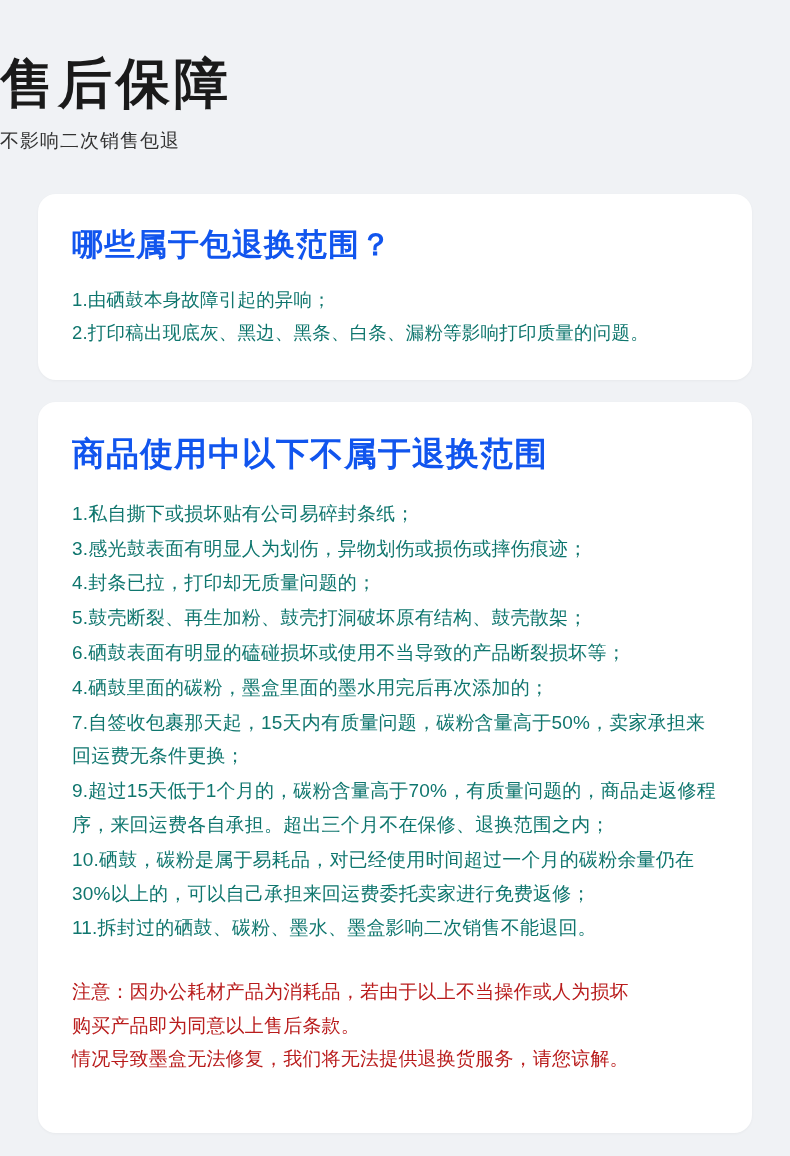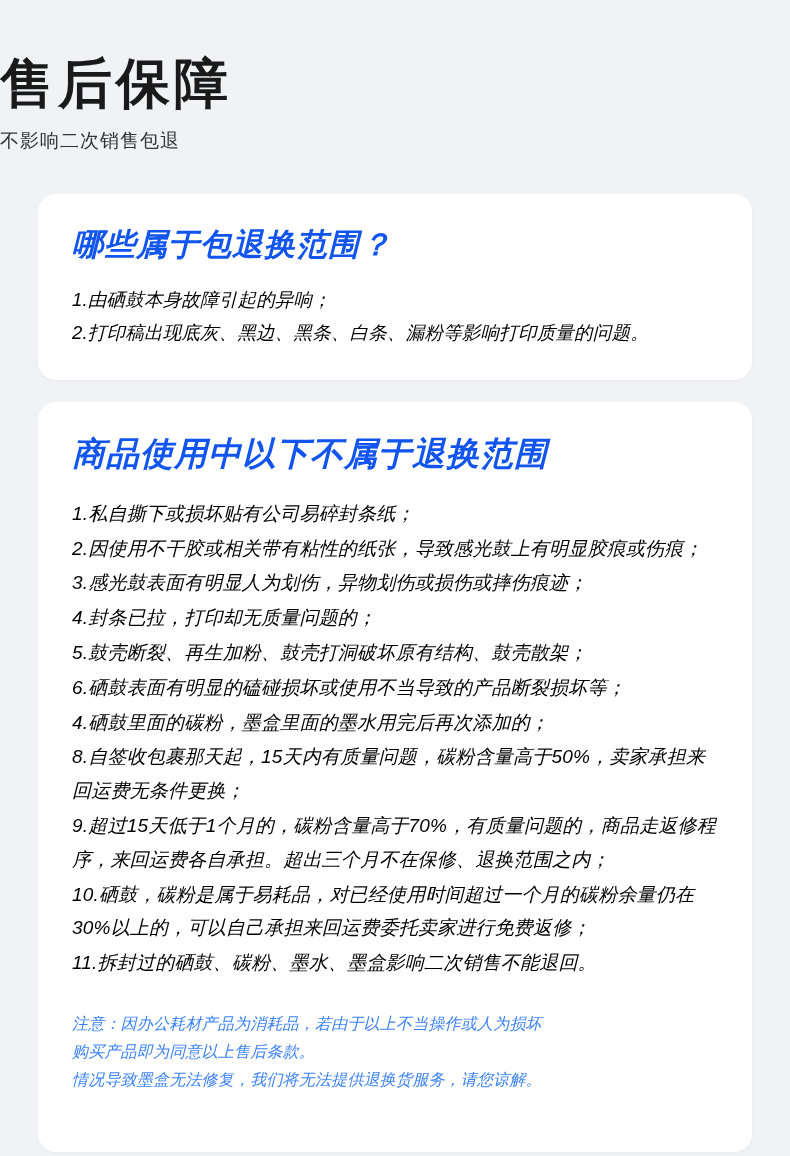--- a/index.html
+++ b/index.html
@@ -37,21 +37,20 @@
     letter-spacing: 1px;
     margin-top: 14px;
   }
   .card {
     background: #ffffff;
     border-radius: 18px;
     margin: 0 38px;
     box-sizing: border-box;
     padding: 26px 30px 30px 30px;
     box-shadow: 0 1px 3px rgba(0,0,0,0.04);
-    font-style: italic;
   }
   .card.first {
     margin-top: 40px;
   }
   .card.second {
     margin-top: 22px;
     padding-bottom: 58px;
   }
   .card-title {
     color: #1155ee;
@@ -64,35 +63,35 @@
     font-size: 33px;
     margin-bottom: 20px;
   }
   .item-list {
     margin: 0;
     padding: 0;
     list-style: none;
   }
   .item {
     font-size: 18.5px;
-    color: #000000;
+    color: #0f766e;
     line-height: 1.72;
     letter-spacing: 0.2px;
     margin: 0 0 1px 4px;
   }
   .card.second .item {
     font-size: 19px;
     line-height: 1.78;
   }
   .notice {
     margin: 30px 0 0 4px;
   }
   .notice-line {
-    color: #3b82f6;
-    font-size: 16px;
+    color: #b91c1c;
+    font-size: 19px;
     line-height: 1.75;
     letter-spacing: 0.2px;
   }
 </style>
 </head>
 <body>
 
 <div class="page">
 
   <div class="header">
@@ -105,27 +104,26 @@
     <ul class="item-list">
       <li class="item">1.由硒鼓本身故障引起的异响；</li>
       <li class="item">2.打印稿出现底灰、黑边、黑条、白条、漏粉等影响打印质量的问题。</li>
     </ul>
   </div>
 
   <div class="card second">
     <div class="card-title big">商品使用中以下不属于退换范围</div>
     <ul class="item-list">
       <li class="item">1.私自撕下或损坏贴有公司易碎封条纸；</li>
-      <li class="item">2.因使用不干胶或相关带有粘性的纸张，导致感光鼓上有明显胶痕或伤痕；</li>
       <li class="item">3.感光鼓表面有明显人为划伤，异物划伤或损伤或摔伤痕迹；</li>
       <li class="item">4.封条已拉，打印却无质量问题的；</li>
       <li class="item">5.鼓壳断裂、再生加粉、鼓壳打洞破坏原有结构、鼓壳散架；</li>
       <li class="item">6.硒鼓表面有明显的磕碰损坏或使用不当导致的产品断裂损坏等；</li>
       <li class="item">4.硒鼓里面的碳粉，墨盒里面的墨水用完后再次添加的；</li>
-      <li class="item">8.自签收包裹那天起，15天内有质量问题，碳粉含量高于50%，卖家承担来回运费无条件更换；</li>
+      <li class="item">7.自签收包裹那天起，15天内有质量问题，碳粉含量高于50%，卖家承担来回运费无条件更换；</li>
       <li class="item">9.超过15天低于1个月的，碳粉含量高于70%，有质量问题的，商品走返修程序，来回运费各自承担。超出三个月不在保修、退换范围之内；</li>
       <li class="item">10.硒鼓，碳粉是属于易耗品，对已经使用时间超过一个月的碳粉余量仍在30%以上的，可以自己承担来回运费委托卖家进行免费返修；</li>
       <li class="item">11.拆封过的硒鼓、碳粉、墨水、墨盒影响二次销售不能退回。</li>
     </ul>
     <div class="notice">
       <div class="notice-line">注意：因办公耗材产品为消耗品，若由于以上不当操作或人为损坏</div>
       <div class="notice-line">购买产品即为同意以上售后条款。</div>
       <div class="notice-line">情况导致墨盒无法修复，我们将无法提供退换货服务，请您谅解。</div>
     </div>
   </div>

